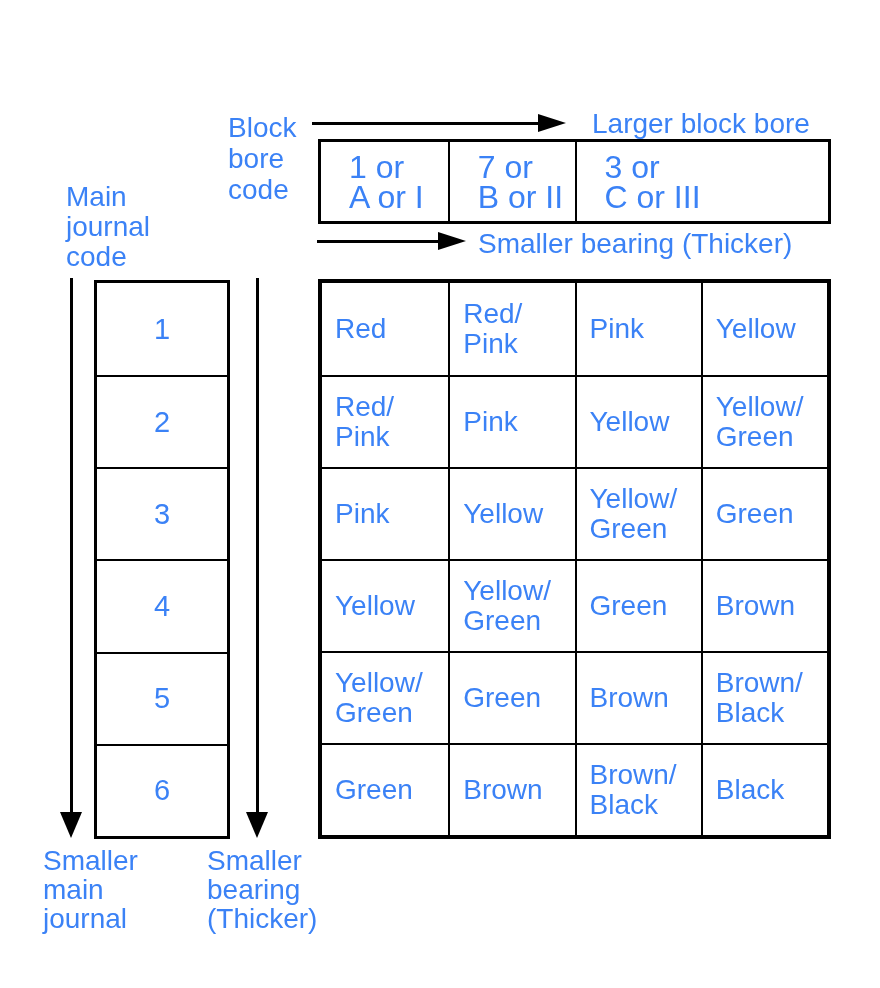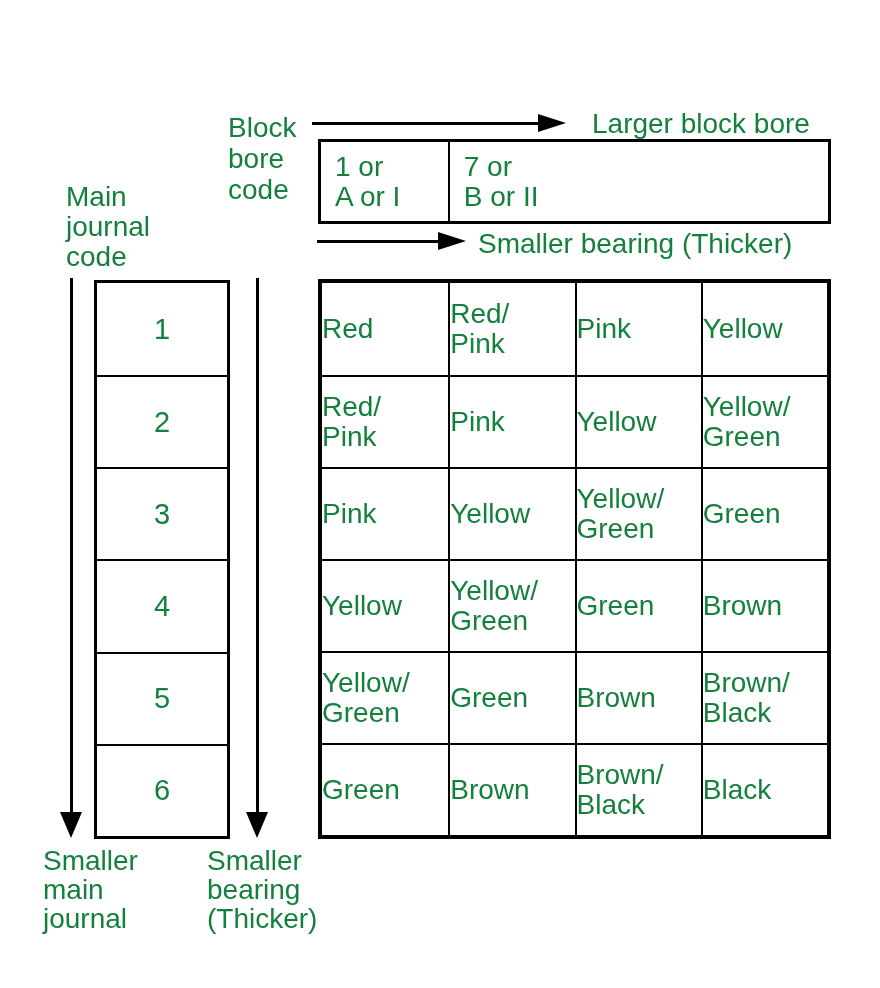--- a/index.html
+++ b/index.html
@@ -5,21 +5,21 @@
   html, body {
     margin: 0;
     padding: 0;
     background: #ffffff;
   }
   .canvas {
     position: relative;
     width: 880px;
     height: 988px;
     background: #ffffff;
-    color: #15803d;
+    color: #3b82f6;
     font-family: "Liberation Sans", sans-serif;
     overflow: hidden;
   }
   .lbl {
     position: absolute;
     font-size: 28px;
     line-height: 30px;
     white-space: pre-line;
   }
   
@@ -43,22 +43,22 @@
     left: 318px; top: 139px;
     width: 513px; height: 85px;
     border: 3px solid #000;
     box-sizing: border-box;
     display: grid;
     grid-template-columns: repeat(4, 1fr);
   }
   .hcell {
     display: flex;
     align-items: center;
-    padding-left: 14px;
-    font-size: 28px;
+    padding-left: 28px;
+    font-size: 32px;
     line-height: 30px;
     white-space: pre-line;
     border-left: 2px solid #000;
     box-sizing: border-box;
   }
   .hcell:first-child { border-left: none; }
   
   .journal-table {
     position: absolute;
     left: 94px; top: 280px;
@@ -84,20 +84,21 @@
     width: 513px; height: 560px;
     border: 4px solid #000;
     box-sizing: border-box;
     display: grid;
     grid-template-columns: repeat(4, 1fr);
     grid-template-rows: repeat(6, 1fr);
   }
   .ccell {
     display: flex;
     align-items: center;
+    padding-left: 13px;
     font-size: 28px;
     line-height: 30px;
     white-space: pre-line;
     border-left: 2px solid #000;
     border-top: 2px solid #000;
     box-sizing: border-box;
   }
   .ccell:nth-child(4n+1) { border-left: none; }
   .ccell:nth-child(-n+4) { border-top: none; }
 </style>
@@ -114,20 +115,22 @@
     <div class="hshaft" style="left:312px; top:122px; width:226px;"></div>
     <div class="head-right" style="left:538px; top:114px;"></div>
   </div>
   <div class="lbl" style="left:572px; top:109px; white-space:nowrap;margin-left:20px;">Larger block bore</div>
 
   <div class="hdr-table">
     <div class="hcell">1 or
 A or I</div>
     <div class="hcell">7 or
 B or II</div>
+    <div class="hcell">3 or
+C or III</div>
   </div>
 
   <div>
     <div class="hshaft" style="left:317px; top:240px; width:121px;"></div>
     <div class="head-right" style="left:438px; top:232px;"></div>
   </div>
   <div class="lbl" style="left:478px; top:229px; white-space:nowrap;">Smaller bearing (Thicker)</div>
 
   <div class="lbl" style="left:66px; top:182px;">Main
 journal

